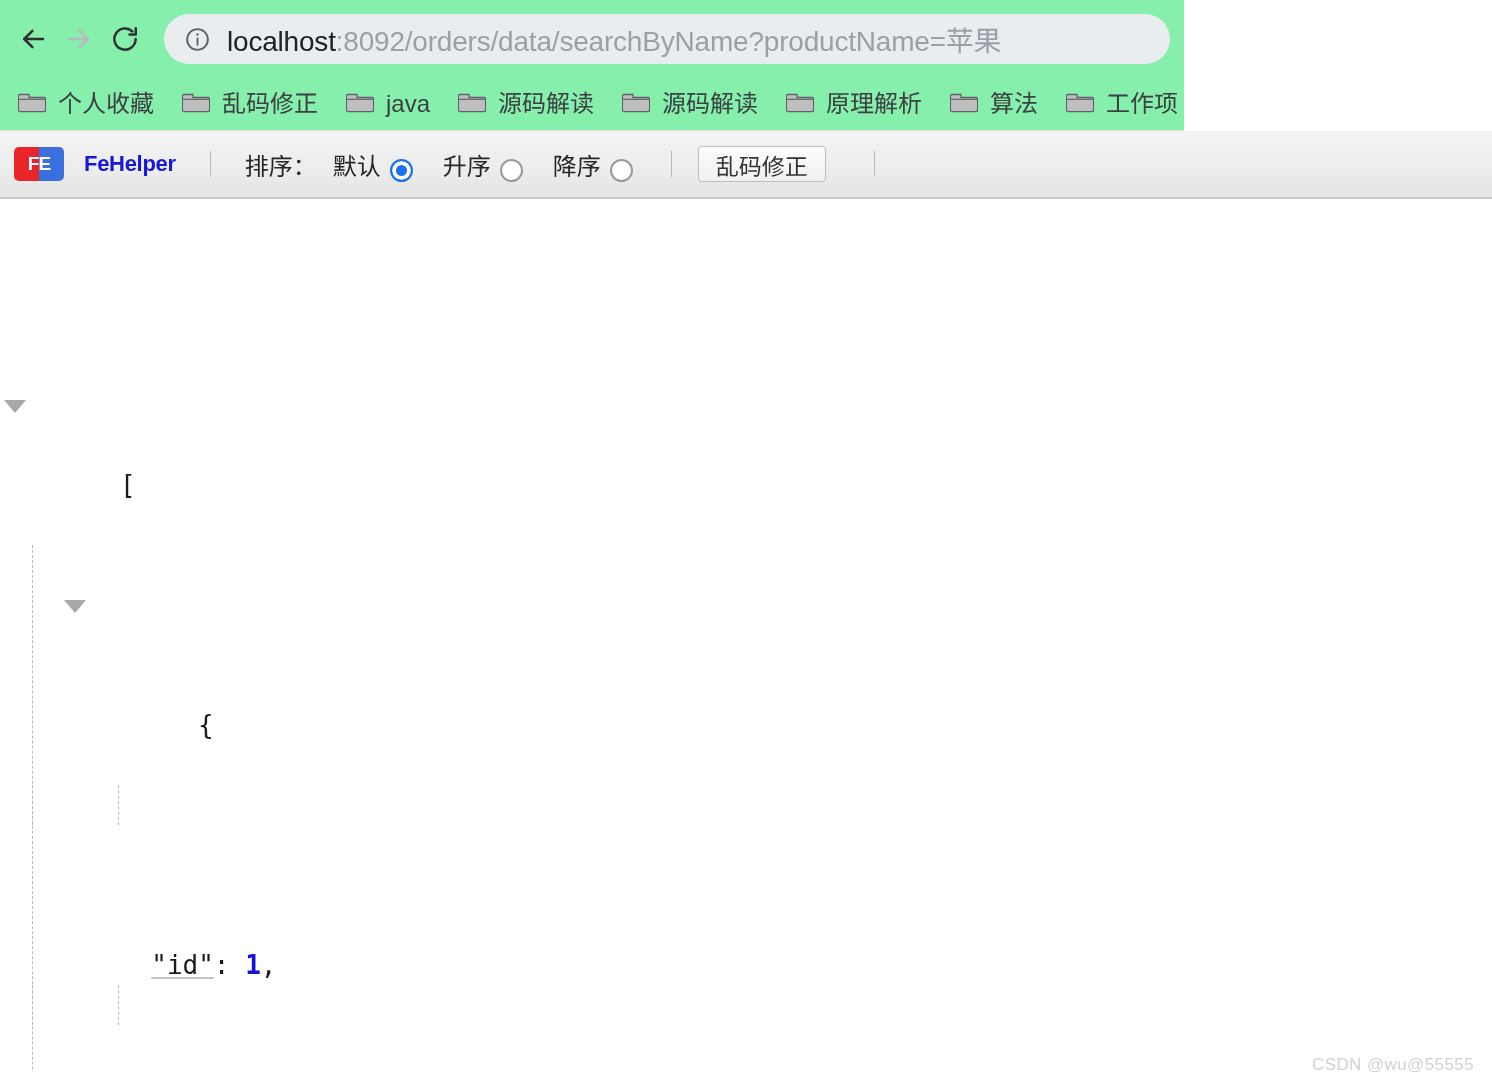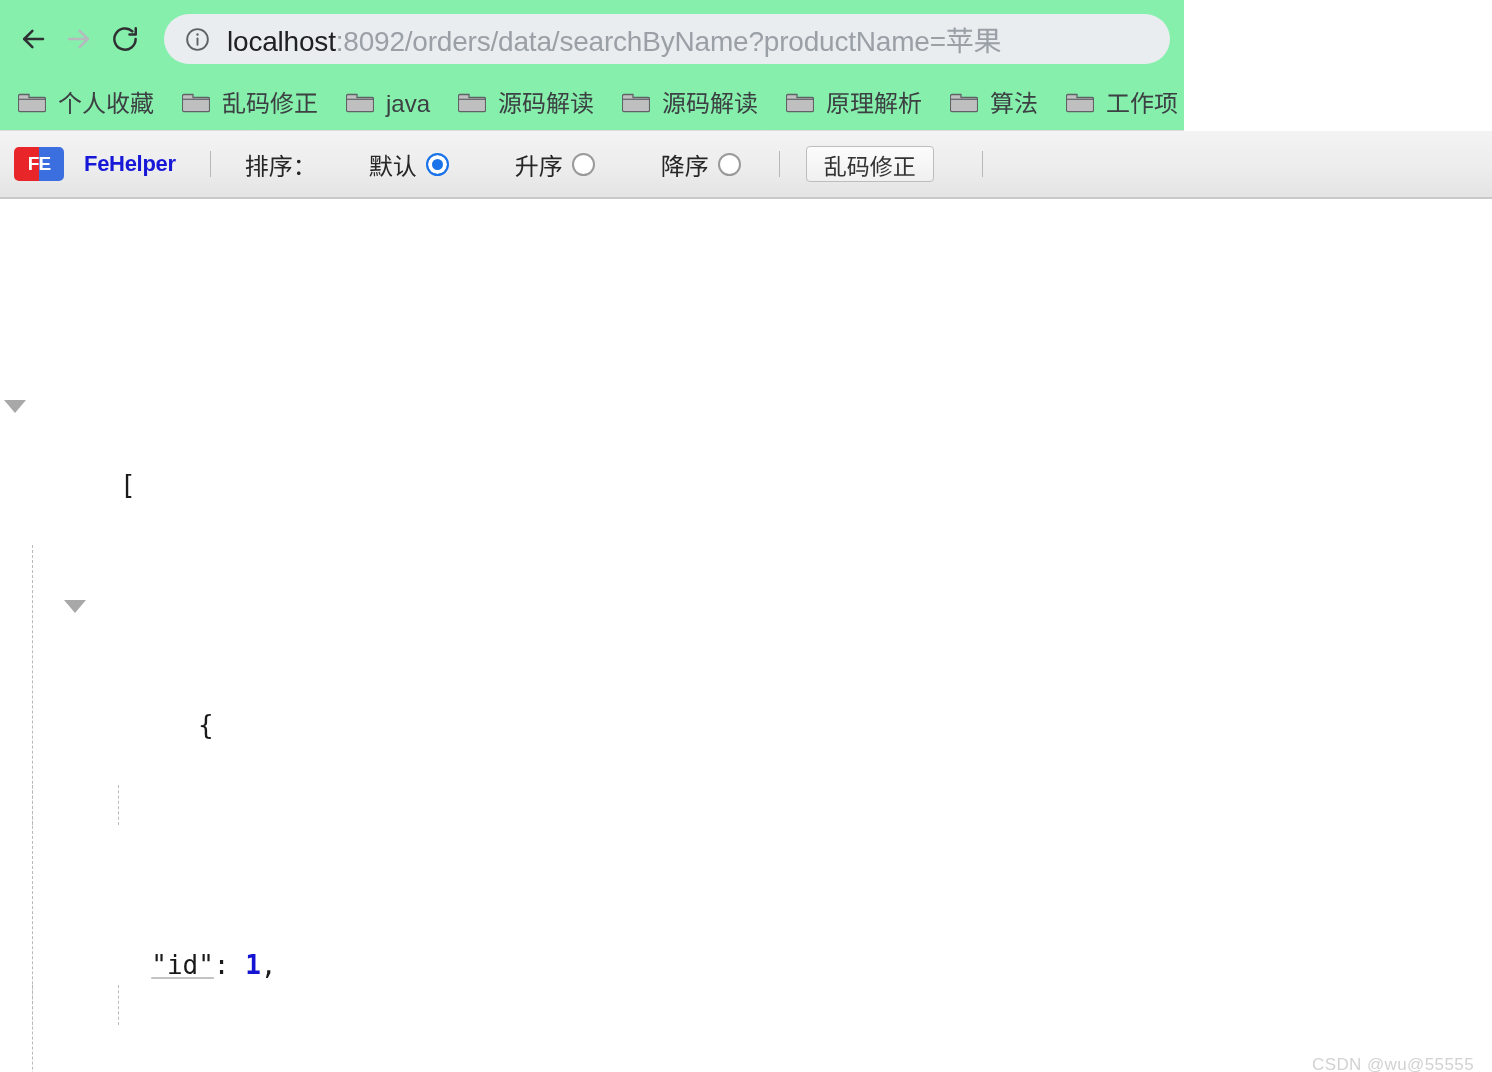--- a/index.html
+++ b/index.html
@@ -153,25 +153,24 @@
     flex: 0 0 auto;
     gap: 8px;
   }
   #sort-label {
     font-size: 24px;
     color: #262626;
     margin-right: 8px;
   }
   .radio-item {
     display: flex;
-    align-items: center;
+    align-items: flex-end;
     margin-right: 22px;
     cursor: pointer;
     flex: 0 0 auto;
-    margin-left: 36px;
   }
   .radio-item .rlabel {
     font-size: 24px;
     color: #262626;
     margin-right: 9px;
   }
   .radio-dot {
     width: 23px; height: 23px;
     border-radius: 50%;
     border: 2px solid #9a9a9a;

